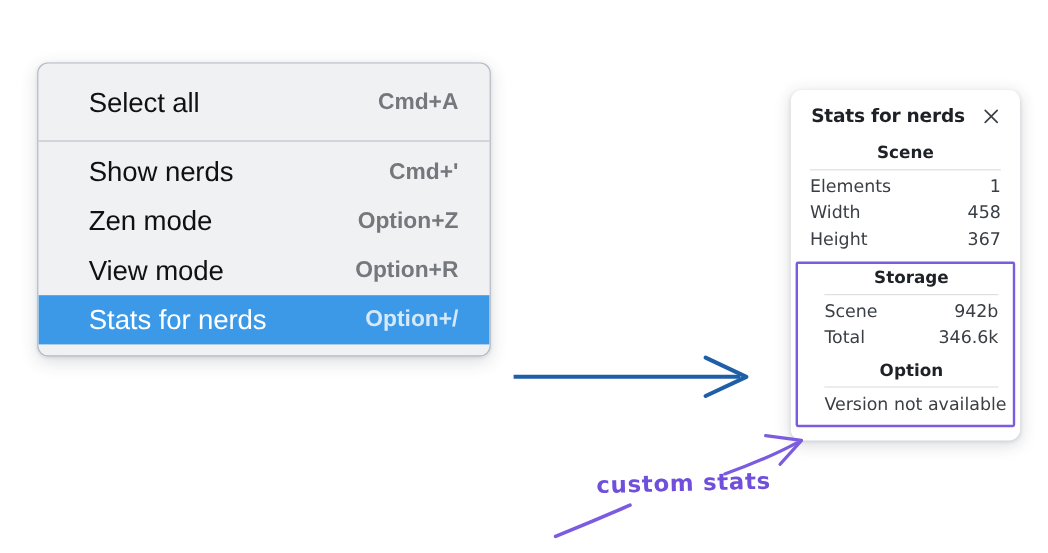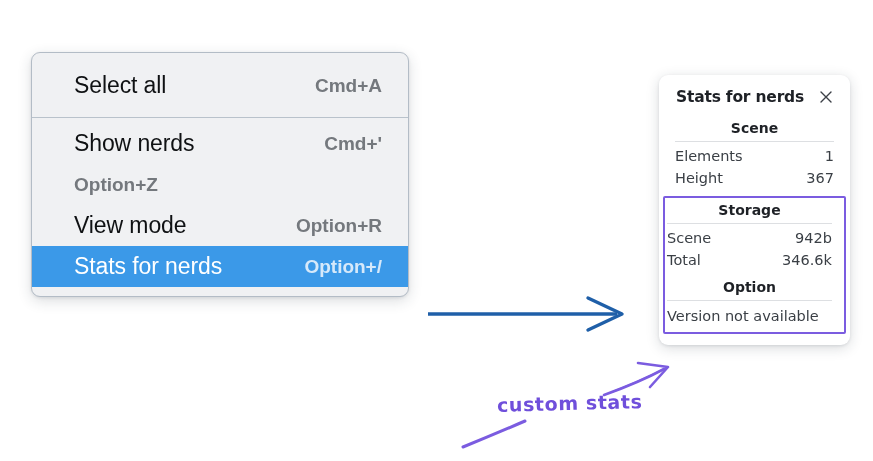--- a/index.html
+++ b/index.html
@@ -128,21 +128,21 @@
     color: #3a3f45;
     padding: 4px 2px 2px 2px;
     white-space: nowrap;
   }
 
   
   #custom-stats-region {
     border: 2px solid #7b5ce0;
     border-radius: 2px;
     margin: 7px -10px 0 -10px;
-    padding: 2px 10px 6px 0;
+    padding: 2px 10px 6px 20px;
   }
 
   
   .annotation-layer {
     position: absolute;
     left: 0; top: 0;
     width: 873px;
     height: 461px;
     pointer-events: none;
   }
@@ -174,20 +174,21 @@
     </div>
 
     <div class="menu-sep"></div>
 
     <div class="menu-group group-bottom">
       <div class="menu-item">
         <span class="mi-label">Show nerds</span>
         <span class="mi-shortcut">Cmd+'</span>
       </div>
       <div class="menu-item">
+        <span class="mi-label">Zen mode</span>
         <span class="mi-shortcut">Option+Z</span>
       </div>
       <div class="menu-item">
         <span class="mi-label">View mode</span>
         <span class="mi-shortcut">Option+R</span>
       </div>
       <div class="menu-item selected">
         <span class="mi-label">Stats for nerds</span>
         <span class="mi-shortcut">Option+/</span>
       </div>
@@ -206,20 +207,24 @@
       </span>
     </div>
 
     <div class="sp-body">
 
       <div class="sp-section-head">Scene</div>
       <div class="sp-rule"></div>
       <div class="sp-row">
         <span class="sp-key">Elements</span>
         <span class="sp-val">1</span>
+      </div>
+      <div class="sp-row">
+        <span class="sp-key">Width</span>
+        <span class="sp-val">458</span>
       </div>
       <div class="sp-row">
         <span class="sp-key">Height</span>
         <span class="sp-val">367</span>
       </div>
 
       <div id="custom-stats-region">
 
         <div class="sp-section-head">Storage</div>
         <div class="sp-rule"></div>

